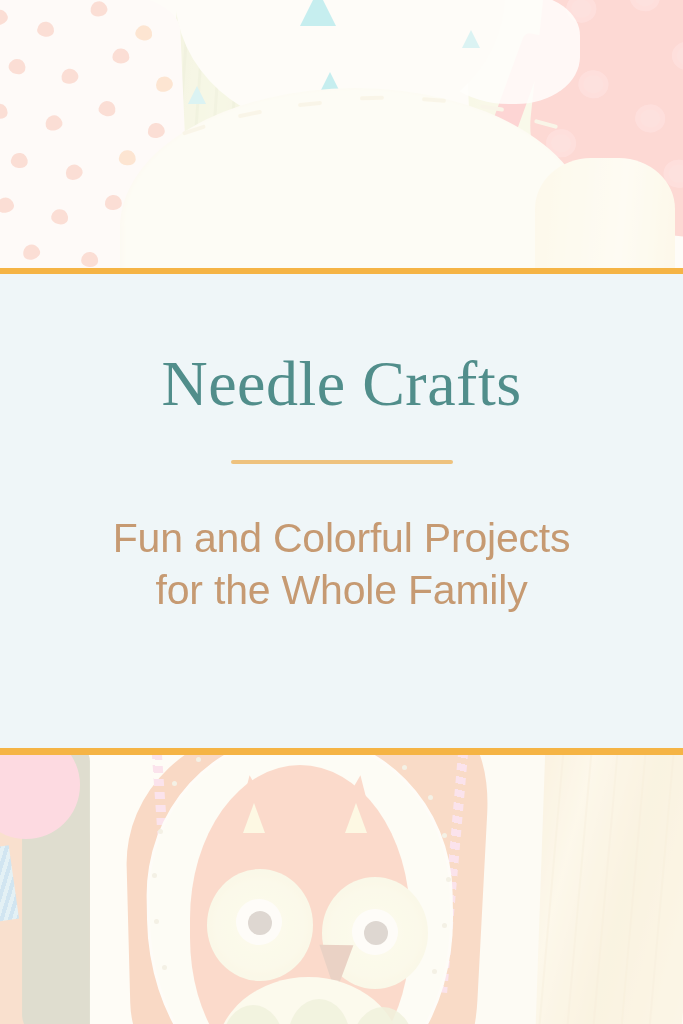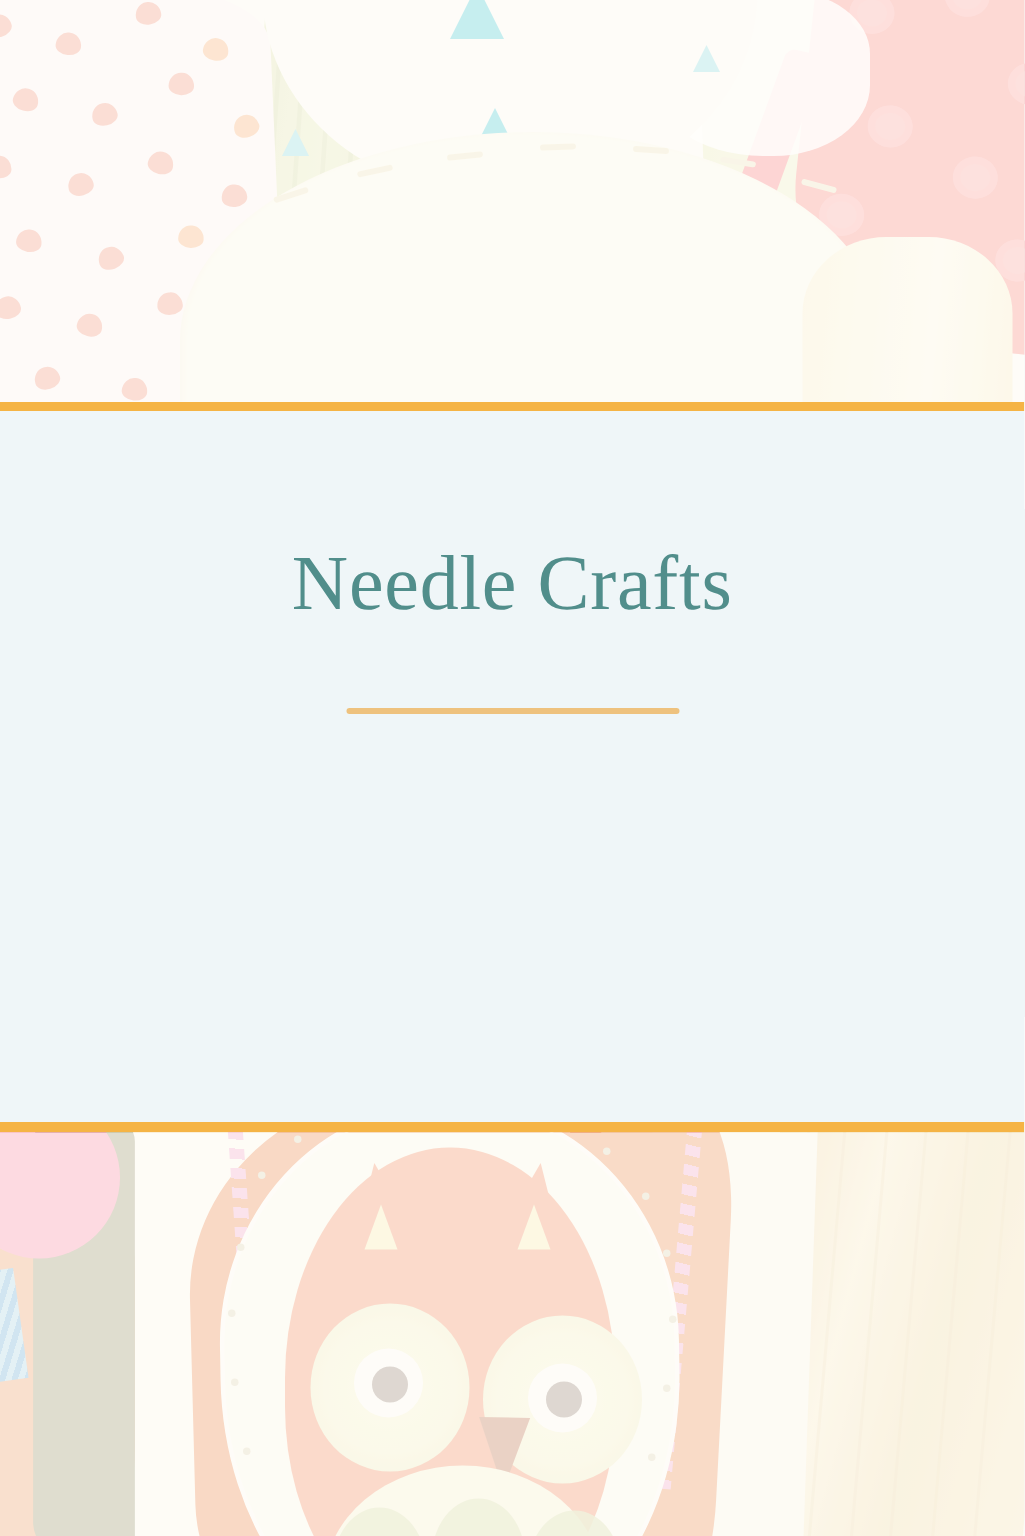--- a/index.html
+++ b/index.html
@@ -353,26 +353,26 @@
     background: #EFF6F8;
     display: flex;
     flex-direction: column;
     align-items: center;
     justify-content: flex-start;
     box-sizing: border-box;
     padding-top: 78px;
   }
   .title {
     font-family: "Liberation Serif", "DejaVu Serif", serif;
-    font-size: 52px;
+    font-size: 64px;
     line-height: 1.0;
     letter-spacing: 0.5px;
     color: #518E8B;
     font-weight: 400;
-    margin: 12px;
+    margin: 0;
     text-align: center;
     white-space: nowrap;
   }
   .mini-rule {
     width: 222px;
     height: 4px;
     border-radius: 2px;
     background: #EEC27E;
     margin: 44px 0 0 0;
   }
@@ -471,20 +471,24 @@
       <div class="wash"></div>
       <div class="wash2"></div>
     </div>
   </div>
 
   <div class="rule-top" style="background: rgb(245, 180, 69);"></div>
 
   <div class="card" style="background: rgb(239, 246, 248);">
     <h1 class="title" style="color: rgb(81, 142, 139);">Needle Crafts</h1>
     <div class="mini-rule" style="background: rgb(238, 194, 126);"></div>
+    <p class="subtitle" style="color: rgb(198, 154, 114);">
+      <span>Fun and Colorful Projects</span>
+      <span class="line2">for the Whole Family</span>
+    </p>
   </div>
 
   <div class="rule-bottom" style="background: rgb(245, 180, 69);"></div>
 
   <div class="photo-bottom">
     <div class="photo-inner">
       <div class="b-cream"></div>
       <div class="b-goldR">
         <div class="gl" style="left:18px"></div>
         <div class="gl" style="left:42px"></div>

